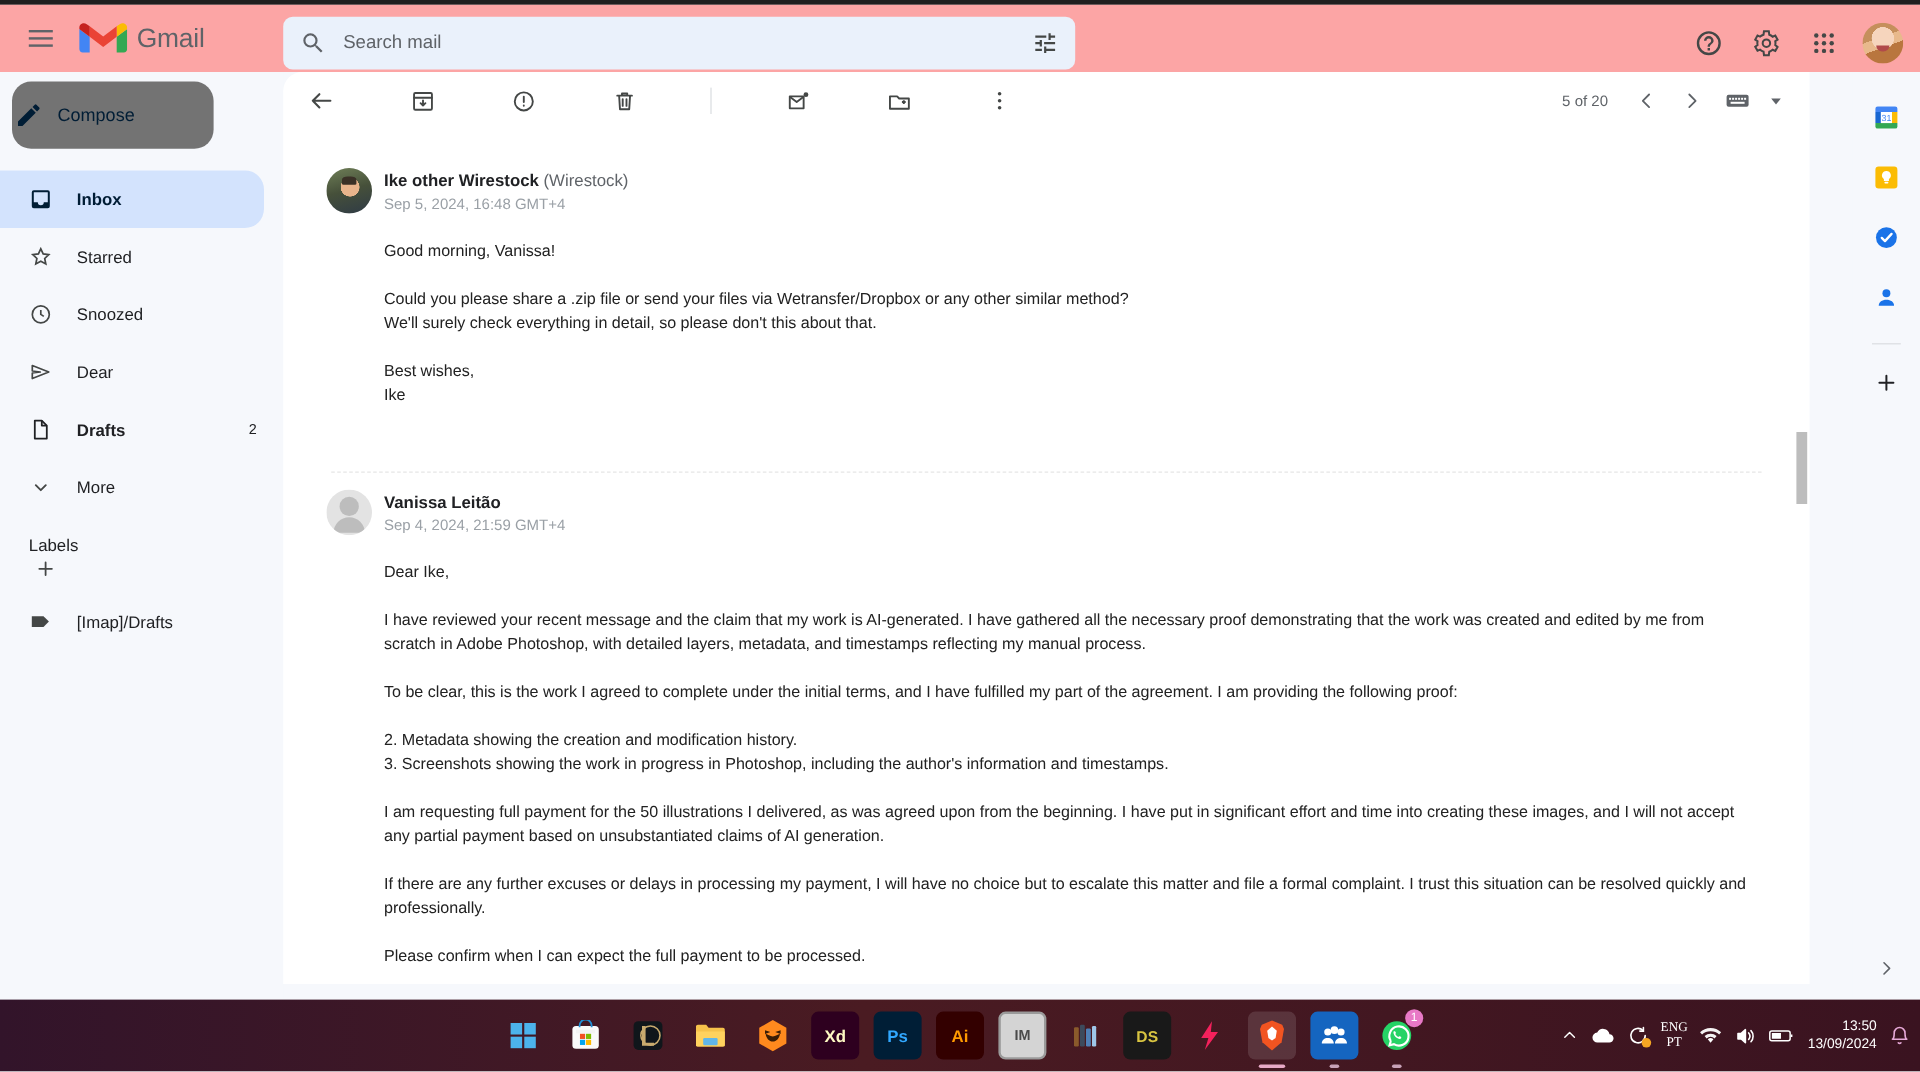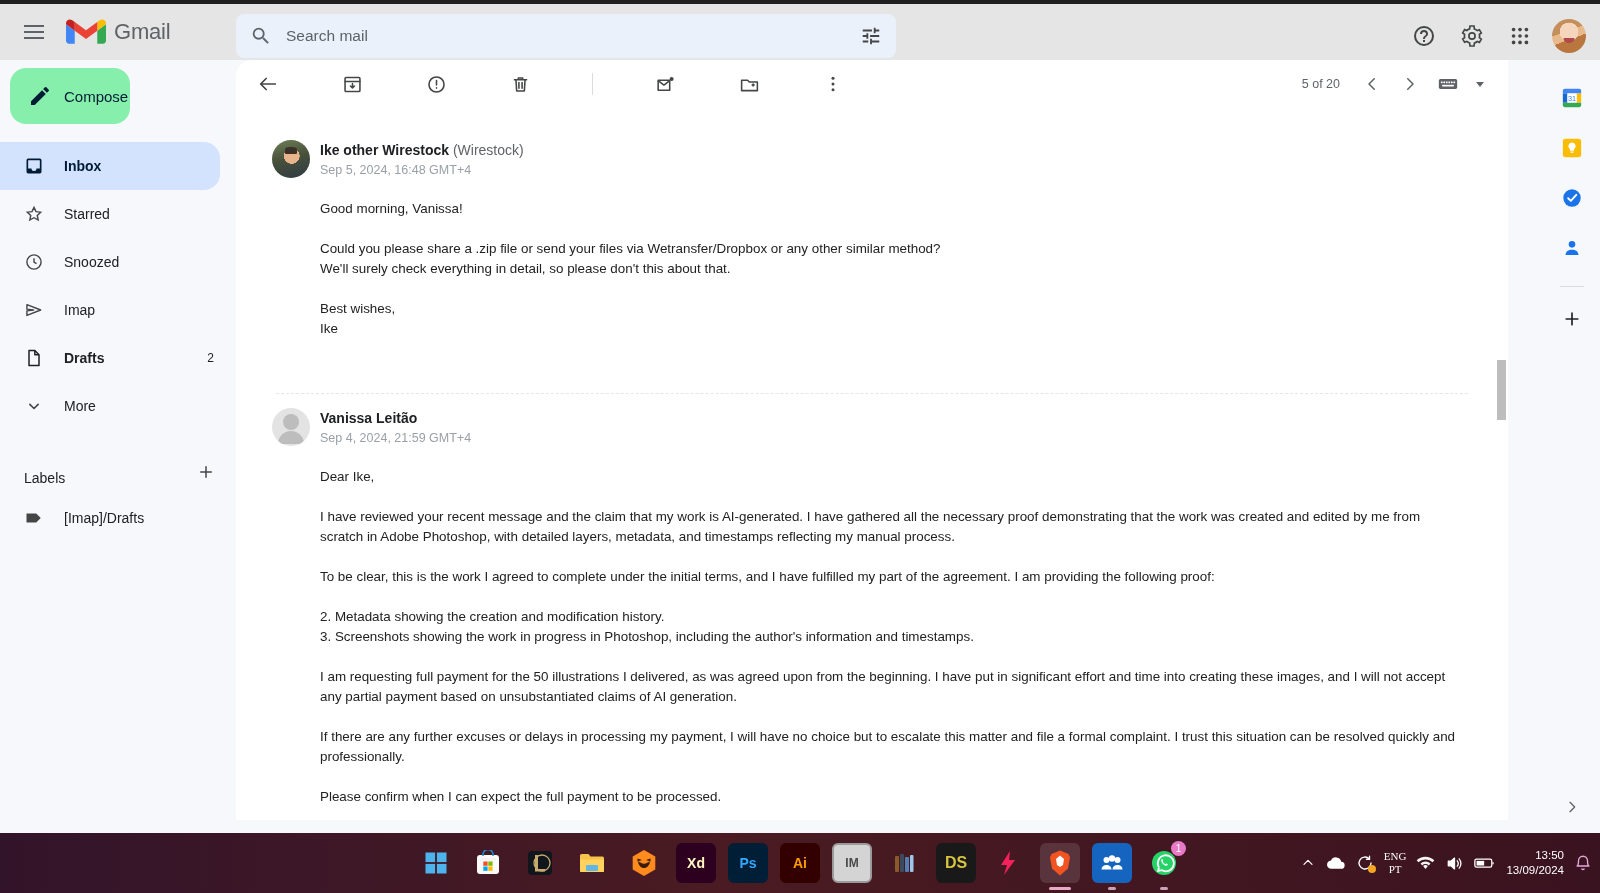--- a/index.html
+++ b/index.html
@@ -14,21 +14,21 @@
 
   
   .chrome-strip {
     position: absolute; top: 0; left: 0; width: 1600px; height: 4px;
     background: #1f1f1f;
   }
 
   
   .header {
     position: absolute; top: 4px; left: 0; width: 1600px; height: 56px;
-    background: #e5e5e5;
+    background: #fca5a5;
     display: flex; align-items: center;
   }
   .hamburger {
     width: 48px; height: 48px; margin-left: 10px;
     display: flex; align-items: center; justify-content: center;
     border-radius: 50%; cursor: pointer;
   }
   .hamburger span {
     display: block; width: 20px; height: 2px; background: #5f6368;
     box-shadow: 0 -6px 0 #5f6368, 0 6px 0 #5f6368;
@@ -74,23 +74,23 @@
     content:""; position:absolute; left:50%; top:56%; width:11px; height:5px;
     transform:translateX(-50%); border-radius:0 0 7px 7px; background:#b14a4a;
   }
 
   
   .sidebar {
     position: absolute; top: 60px; left: 0; width: 236px; height: 773px;
     background: #f6f8fc; padding-top: 8px;
   }
   .compose {
-    margin: 0 0 18px 10px; width: 120px; height: 56px;
-    background: #86efac; border-radius: 16px;
-    display: flex; align-items: center; padding-left: 18px;
+    margin: 0 0 18px 10px; width: 168px; height: 56px;
+    background: #737373; border-radius: 16px;
+    display: flex; align-items: center; padding-left: 2px;
     cursor: pointer; border: none;
   }
   .compose-label {
     font-size: 15px; color: #001d35; margin-left: 12px;
     font-family: "Liberation Sans", sans-serif;
   }
   .nav-item {
     height: 48px; display: flex; align-items: center;
     padding-left: 24px; margin-right: 16px;
     border-radius: 0 16px 16px 0; cursor: pointer;
@@ -98,23 +98,23 @@
   }
   .nav-item.active { background: #d3e3fd; font-weight: bold; color: #001d35; }
   .nav-item .ico {
     width: 20px; height: 20px; flex: 0 0 20px;
     margin-right: 20px; display: flex; align-items: center; justify-content: center;
   }
   .nav-item .txt { flex: 1; }
   .nav-item .count { font-size: 12px; color: #202124; padding-right: 6px; }
 
   .labels-head {
-    display: flex; align-items: flex-end; height: 40px;
+    display: flex; align-items: flex-start; height: 40px;
     margin: 16px 16px 0 0; padding-left: 24px;
-    font-size: 14px; color: #202124;
+    font-size: 14px; color: #202124; flex-direction: column;
   }
   .labels-head .txt { flex: 1; }
   .plus-btn {
     width: 28px; height: 28px; display: flex; align-items: center; justify-content: center;
     border-radius: 50%; cursor: pointer; color: #5f6368;
   }
 
   
   .mail-panel {
     position: absolute; top: 60px; left: 236px;
@@ -367,21 +367,21 @@
     <span class="txt">Snoozed</span>
     <span class="count"></span>
   </div>
 
   <div class="nav-item">
     <span class="ico">
       <svg width="20" height="20" viewBox="0 0 24 24" fill="none" stroke="#444746" stroke-width="1.7" stroke-linejoin="round">
           <path d="M3.5 5.5 20 12 3.5 18.5V13l8-1-8-1z"></path>
         </svg>
     </span>
-    <span class="txt">Imap</span>
+    <span class="txt">Dear</span>
     <span class="count"></span>
   </div>
 
   <div class="nav-item" style="font-weight:bold">
     <span class="ico">
       <svg width="20" height="20" viewBox="0 0 24 24" fill="none" stroke="#202124" stroke-width="1.8" stroke-linejoin="round">
           <path d="M6 3h7l5 5v13H6z"></path>
           <path d="M13 3v5h5"></path>
         </svg>
     </span>
@@ -681,21 +681,21 @@
     <div class="tb-app">
       <svg width="26" height="26" viewBox="0 0 26 26">
         <rect x="4" y="6" width="4" height="16" rx="1" fill="#8a5a2b"></rect>
         <rect x="9" y="4" width="4" height="18" rx="1" fill="#3d4a5c"></rect>
         <rect x="14" y="7" width="4" height="15" rx="1" fill="#4f7fb5"></rect>
         <rect x="19" y="5" width="3.5" height="17" rx="1" fill="#9fc6e8"></rect>
       </svg>
     </div>
 
     <div class="tb-app" style="background:#191919">
-      <span style="color:#d8c441;font-size:16px;font-weight:bold">DS</span>
+      <span style="color:#d8c441;font-size:13px;font-weight:bold">DS</span>
     </div>
 
     <div class="tb-app">
       <svg width="24" height="26" viewBox="0 0 24 26">
           <path d="M14 1 5 15h6l-3 10 11-15h-6z" fill="#f5215c"></path>
         </svg>
     </div>
 
     <div class="tb-app active-bg">
       <svg width="26" height="28" viewBox="0 0 26 28">

